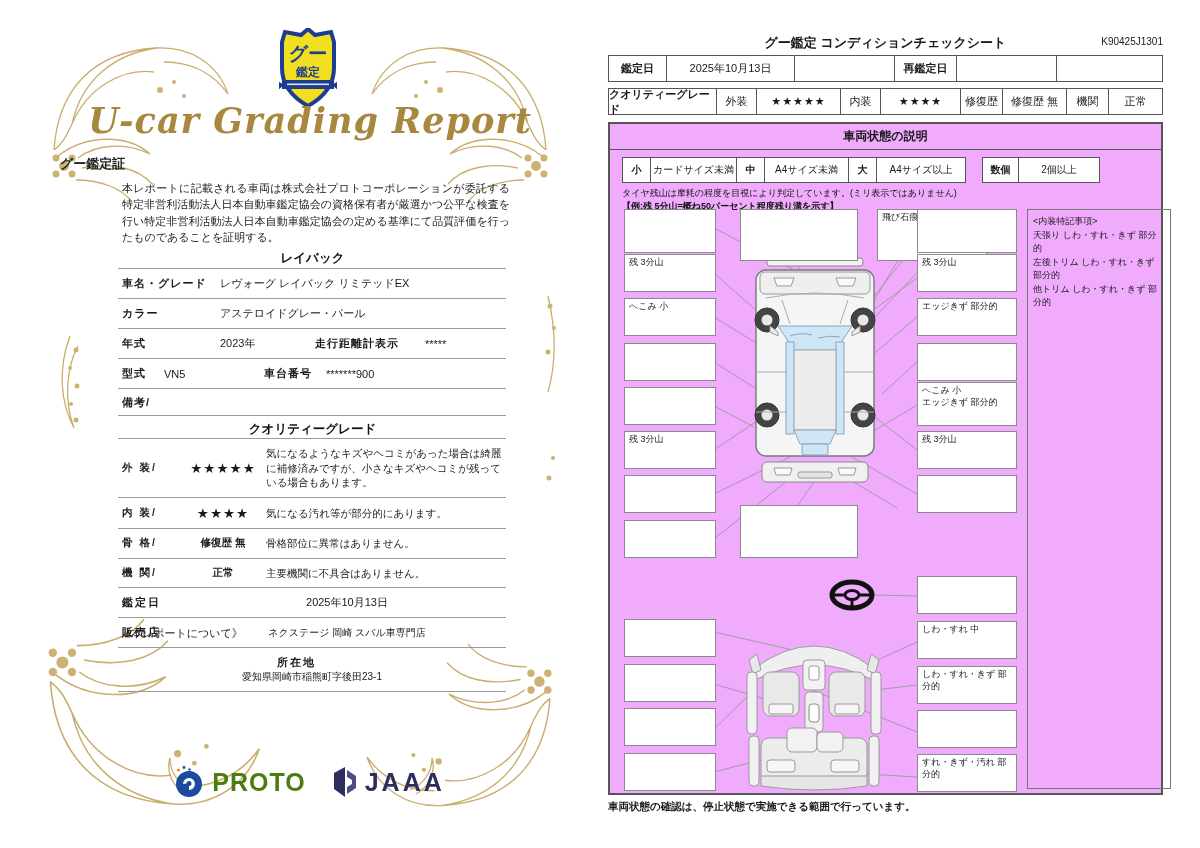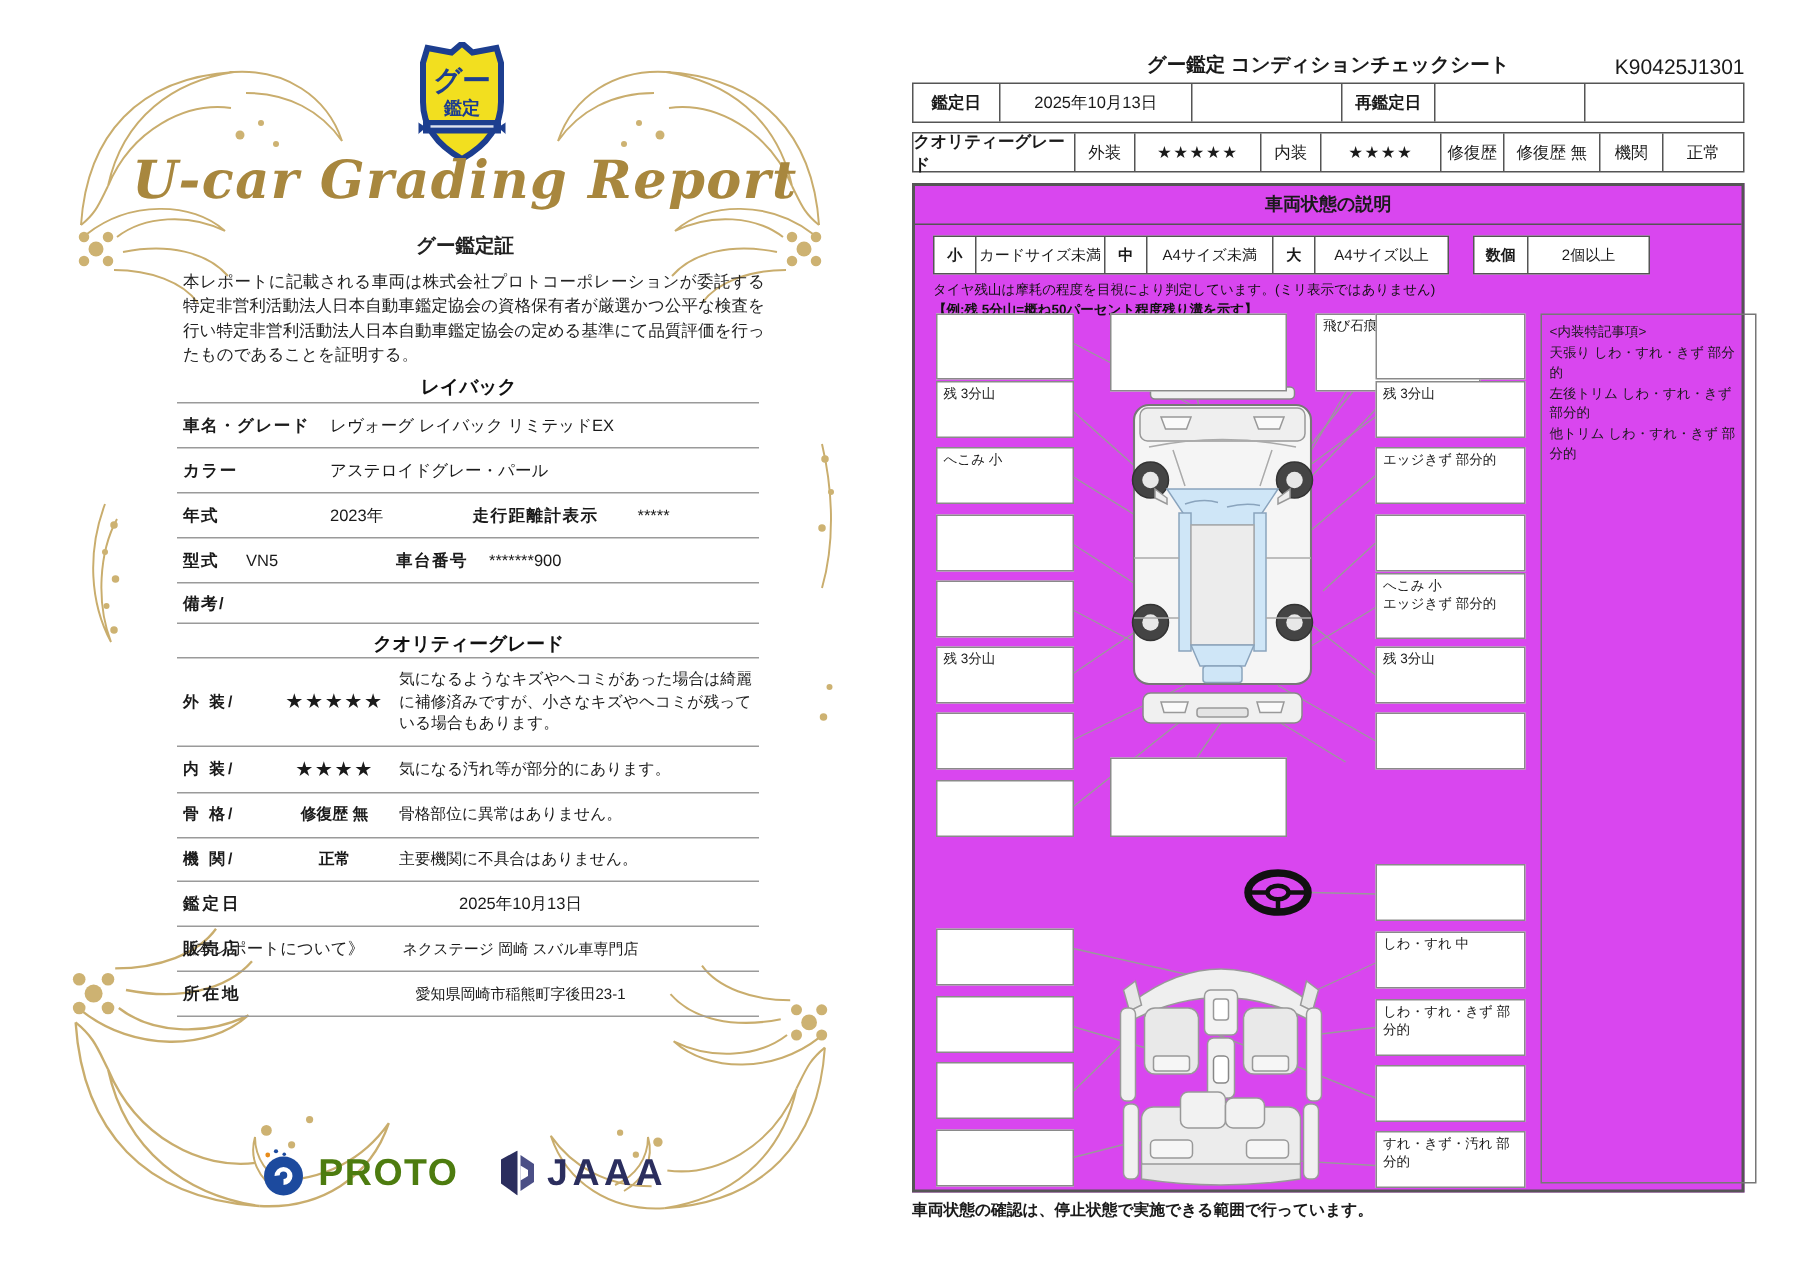--- a/index.html
+++ b/index.html
@@ -1,56 +1,56 @@
 <!DOCTYPE html>
 <html><head>
 <meta charset="utf-8">
 <style>
   html,body{margin:0;padding:0;background:#fff;}
   body{width:1200px;height:848px;position:relative;font-family:"Liberation Sans","DejaVu Sans",sans-serif;color:#1a1a1a;overflow:hidden;}
   .abs{position:absolute;}
   
   .serif{font-family:Liberation Mono, monospace;}
   .report-title{left:60px;top:100px;width:500px;text-align:center;font-family:"DejaVu Serif","Liberation Serif",serif;font-style:italic;font-weight:bold;font-size:35px;color:#a8873e;letter-spacing:1px;}
-  .report-sub{left:60px;top:155px;width:500px;text-align:center;font-size:13px;font-weight:bold;color:#222;}
+  .report-sub{left:60px;top:155px;width:500px;font-size:13px;font-weight:bold;color:#222;}
   .intro{left:122px;top:181px;width:388px;font-size:11px;line-height:1.48;color:#222;text-align:justify;}
   .sec-title{width:385px;text-align:center;font-weight:bold;font-size:12.5px;color:#111;}
   .spec-table{left:118px;top:268px;width:388px;font-size:11px;}
   .spec-row{display:flex;align-items:center;border-top:1px solid #9a9a9a;min-height:29px;padding:0 4px;}
   .spec-row:last-child{border-bottom:1px solid #9a9a9a;}
   .spec-lab{font-weight:bold;letter-spacing:1px;}
   .grade-table{left:118px;top:438px;width:388px;font-size:10.5px;}
   .g-row{display:flex;border-top:1px solid #9a9a9a;padding:7px 4px;align-items:center;}
   .g-lab{width:58px;font-weight:bold;letter-spacing:2px;flex:none;}
   .g-val{width:86px;flex:none;text-align:center;font-weight:bold;}
   .g-val.stars{font-size:13.5px;letter-spacing:1px;}
   .g-desc{flex:1;line-height:1.4;}
   .m-row{display:flex;border-top:1px solid #9a9a9a;padding:7px 4px;align-items:center;font-size:11px;}
-  .m-row:last-child{border-bottom:1px solid #9a9a9a;}
+  .m-row:last-child{border-bottom:1px solid #9a9a9a;flex-direction:column;}
   .m-lab{width:70px;font-weight:bold;letter-spacing:2px;flex:none;}
   .m-val{flex:1;text-align:center;}
   .m-val.small{font-size:10px;}
   .about{left:120px;top:627px;width:400px;font-size:11px;line-height:1.42;color:#222;}
   .about-title{margin-bottom:2px;}
   .about li{list-style:none;padding-left:1em;text-indent:-1em;margin:0 0 1px 0;}
   .about ul{margin:0;padding:0 0 0 6px;}
   .logos{left:60px;top:765px;width:500px;display:flex;justify-content:center;align-items:center;gap:26px;}
   .proto-text{font-size:25px;font-weight:800;color:#4d7c0f;letter-spacing:1px;}
   .jaaa-text{font-size:25px;font-weight:800;color:#2b2e5e;letter-spacing:3px;}
   .logo-item{display:flex;align-items:center;gap:7px;}
   .ornaments path{stroke:#c9ad6d;fill:none;stroke-width:1.3;}
   .ornaments circle{fill:#cdb272;}
   
   .rp-title{left:608px;top:34px;width:555px;text-align:center;font-weight:bold;font-size:13px;}
-  .rp-code{left:1040px;top:36px;width:123px;text-align:right;font-size:14px;}
+  .rp-code{left:1040px;top:36px;width:123px;text-align:right;font-size:10px;}
   .hdr-table{display:flex;border:1.5px solid #555;background:#fff;box-sizing:border-box;}
   .hdr-table>div{border-right:1px solid #555;display:flex;align-items:center;justify-content:center;font-size:11px;box-sizing:border-box;}
   .hdr-table>div:last-child{border-right:none;}
   .stars-sm{font-size:13px;letter-spacing:1px;font-weight:bold;}
-  .cond-box{left:608px;top:122px;width:555px;height:673px;border:2px solid #555;box-sizing:border-box;background:#d946ef;}
+  .cond-box{left:608px;top:122px;width:555px;height:673px;border:2px solid #555;box-sizing:border-box;background:#f0abfc;}
   .cond-title{position:absolute;left:0;top:0;width:100%;height:26px;border-bottom:1.5px solid #555;display:flex;align-items:center;justify-content:center;font-weight:bold;font-size:12px;box-sizing:border-box;}
   .legend{position:absolute;display:flex;border:1.5px solid #555;height:26px;box-sizing:border-box;background:#fff;}
   .legend>div{border-right:1px solid #555;display:flex;align-items:center;justify-content:center;font-size:10px;box-sizing:border-box;}
   .legend>div:last-child{border-right:none;}
   .tire-note{position:absolute;left:12px;top:63px;font-size:9px;line-height:1.4;color:#111;}
   .lblbox{position:absolute;border:1px solid #8a8a8a;background:#fff;font-size:9px;line-height:1.3;padding:2px 4px;box-sizing:border-box;width:92px;height:38px;}
   .lblbox.r{left:307px;width:100px;}
   .lblbox span{display:block;}
   .notes-panel{position:absolute;left:417px;top:85px;width:144px;height:580px;border:1.5px solid #777;box-sizing:border-box;padding:5px 5px;font-size:9px;line-height:1.5;}
   .leader{position:absolute;left:0;top:0;width:555px;height:673px;pointer-events:none;}

